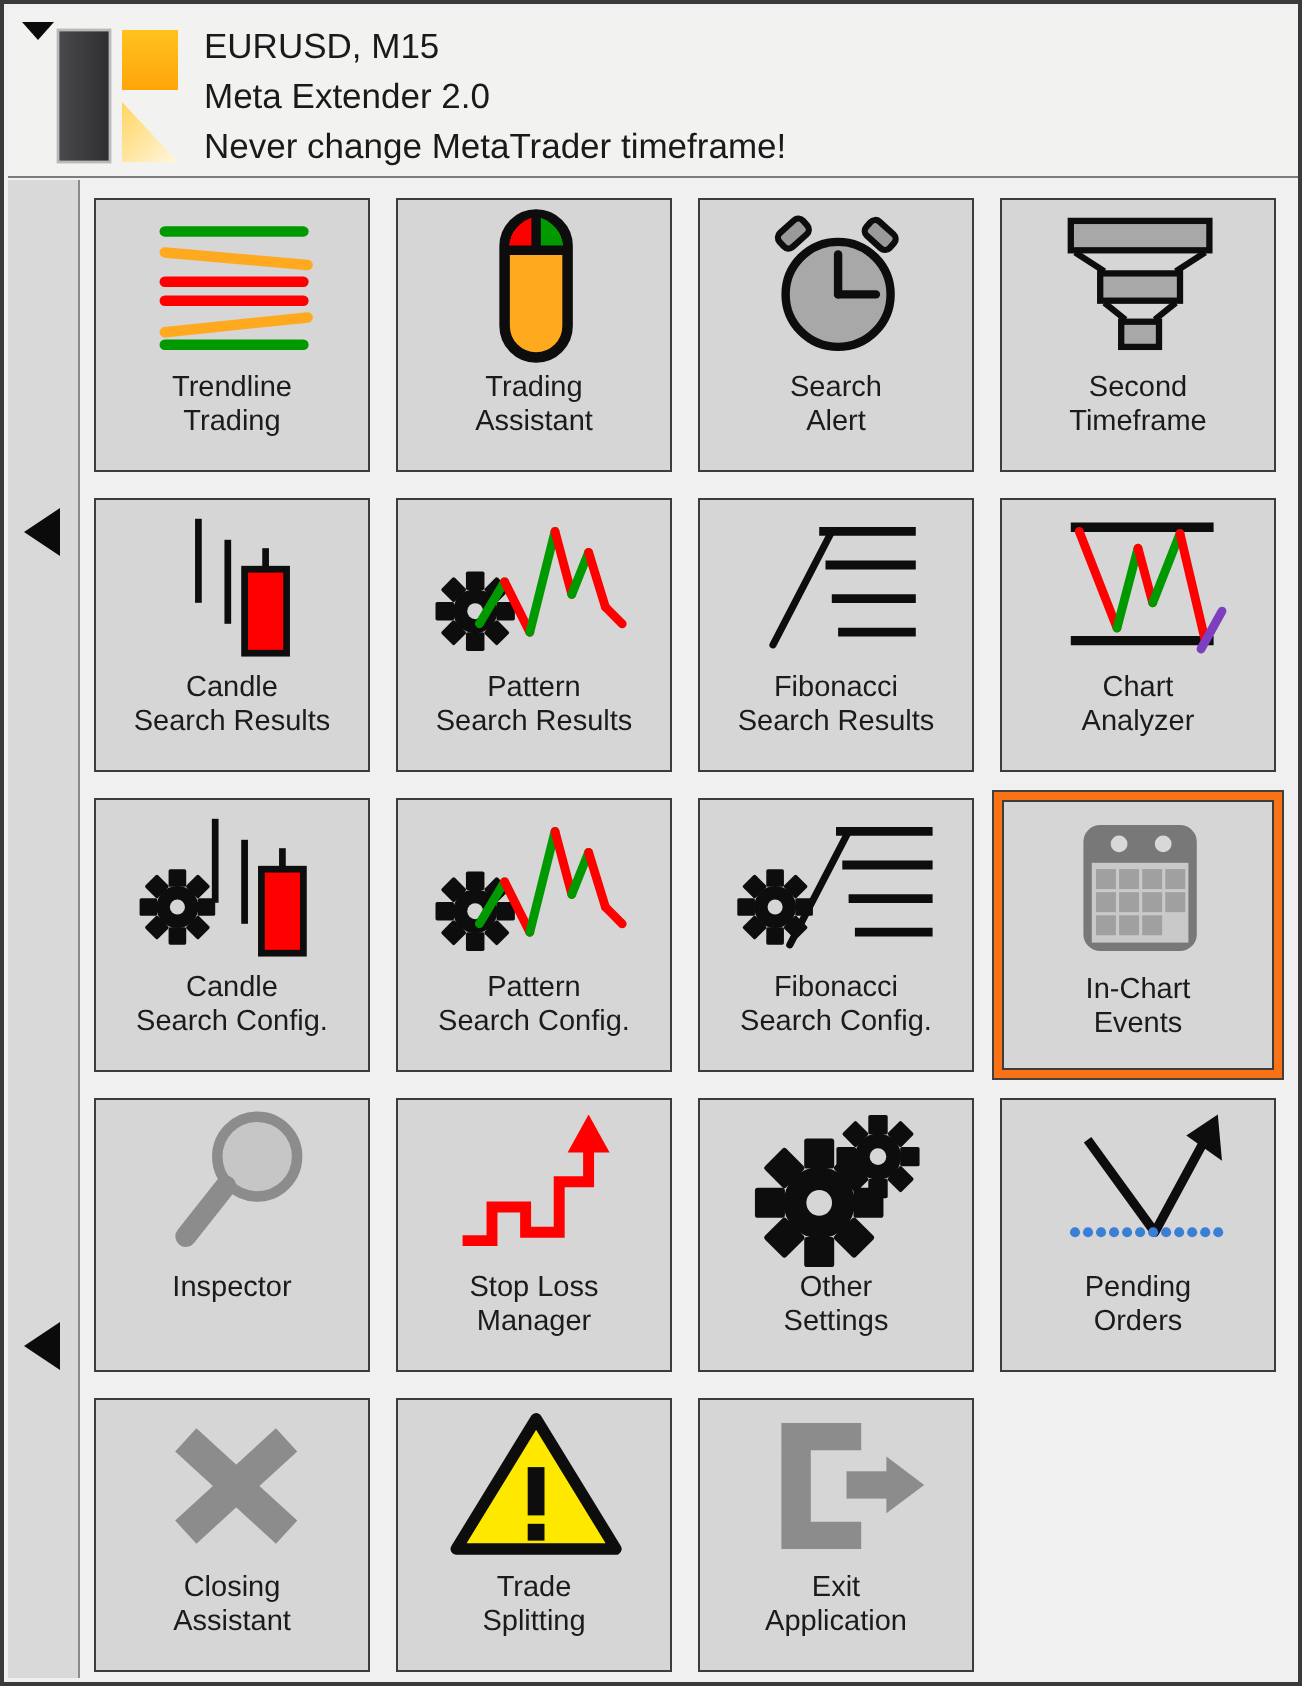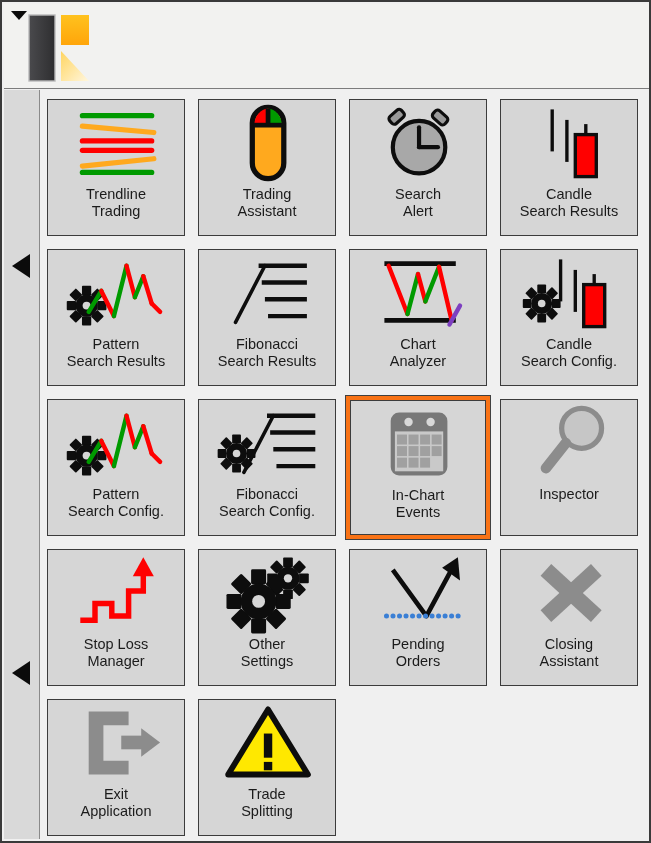--- a/index.html
+++ b/index.html
@@ -147,20 +147,25 @@
         <linearGradient id="gTri" x1="0" y1="0" x2="1" y2="1">
           <stop offset="0%" stop-color="#ffd560"></stop>
           <stop offset="100%" stop-color="#fff6dd"></stop>
         </linearGradient>
       </defs>
       <rect x="1" y="2" width="26" height="66" fill="url(#gDark)" stroke="#b9b9b9" stroke-width="1.4"></rect>
       <rect x="33" y="2" width="28" height="30" fill="url(#gOr)"></rect>
       <path d="M33 38 L61 68 L33 68 Z" fill="url(#gTri)"></path>
     </svg>
 
+    <div id="header-text">
+      <div class="hline">EURUSD, M15</div>
+      <div class="hline">Meta Extender 2.0</div>
+      <div class="hline">Never change MetaTrader timeframe!</div>
+    </div>
   </div>
 
   <div id="sidebar">
     <div id="side-arrow-1" class="side-arrow"></div>
     <div id="side-arrow-2" class="side-arrow"></div>
   </div>
 
   <div id="grid">
       <div class="tile-wrap">
         <div class="tile">
@@ -199,20 +204,35 @@
             <svg viewBox="0 0 100 80" width="118" height="84" preserveAspectRatio="xMidYMid meet">
               <rect x="22" y="11" width="15" height="9" rx="3" fill="#9a9a9a" stroke="#0d0d0d" stroke-width="3" transform="rotate(-42 29 15)"></rect>
               <rect x="64" y="11" width="15" height="9" rx="3" fill="#9a9a9a" stroke="#0d0d0d" stroke-width="3" transform="rotate(42 71 15)"></rect>
               <circle cx="51" cy="44" r="25" fill="#a8a8a8" stroke="#0d0d0d" stroke-width="4"></circle>
               <line x1="51" y1="44" x2="51" y2="25" stroke="#0d0d0d" stroke-width="4" stroke-linecap="round"></line>
               <line x1="51" y1="44" x2="69" y2="44" stroke="#0d0d0d" stroke-width="4" stroke-linecap="round"></line>
             </svg>
           </div>
           <div class="tile-label">Search
 Alert</div>
+        </div>
+      </div>
+      <div class="tile-wrap">
+        <div class="tile">
+          <div class="tile-icon">
+            <svg viewBox="0 0 100 80" width="118" height="84" preserveAspectRatio="xMidYMid meet">
+              <rect x="18" y="9" width="66" height="14" fill="#a8a8a8" stroke="#0d0d0d" stroke-width="3"></rect>
+              <path d="M20 24 L34 33 M82 24 L68 33" stroke="#0d0d0d" stroke-width="3"></path>
+              <rect x="32" y="34" width="38" height="13" fill="#a8a8a8" stroke="#0d0d0d" stroke-width="3"></rect>
+              <path d="M34 48 L44 56 M68 48 L58 56" stroke="#0d0d0d" stroke-width="3"></path>
+              <rect x="42" y="57" width="18" height="12" fill="#a8a8a8" stroke="#0d0d0d" stroke-width="3"></rect>
+            </svg>
+          </div>
+          <div class="tile-label">Second
+Timeframe</div>
         </div>
       </div>
       <div class="tile-wrap">
         <div class="tile">
           <div class="tile-icon">
             <svg viewBox="0 0 100 80" width="118" height="84" preserveAspectRatio="xMidYMid meet">
               <line x1="34" y1="8" x2="34" y2="48" stroke="#0d0d0d" stroke-width="3.2"></line>
               <line x1="48" y1="18" x2="48" y2="58" stroke="#0d0d0d" stroke-width="3.2"></line>
               <line x1="66" y1="22" x2="66" y2="34" stroke="#0d0d0d" stroke-width="3.2"></line>
               <rect x="56" y="32" width="20" height="40" fill="#ff0000" stroke="#0d0d0d" stroke-width="3.2"></rect>
@@ -469,37 +489,37 @@
             </svg>
           </div>
           <div class="tile-label">Closing
 Assistant</div>
         </div>
       </div>
       <div class="tile-wrap">
         <div class="tile">
           <div class="tile-icon">
             <svg viewBox="0 0 100 80" width="118" height="84" preserveAspectRatio="xMidYMid meet">
+              <path d="M51 8 L89 70 L13 70 Z" fill="#ffe800" stroke="#0d0d0d" stroke-width="5.5" stroke-linejoin="round"></path>
+              <rect x="47" y="31" width="8" height="23" fill="#0d0d0d"></rect>
+              <rect x="47" y="58" width="8" height="8" fill="#0d0d0d"></rect>
+            </svg>
+          </div>
+          <div class="tile-label">Trade
+Splitting</div>
+        </div>
+      </div>
+      <div class="tile-wrap">
+        <div class="tile">
+          <div class="tile-icon">
+            <svg viewBox="0 0 100 80" width="118" height="84" preserveAspectRatio="xMidYMid meet">
               <path d="M24 10 L62 10 L62 23 L38 23 L38 57 L62 57 L62 70 L24 70 Z" fill="#8c8c8c"></path>
               <rect x="55" y="33" width="24" height="13" fill="#8c8c8c"></rect>
               <path d="M74 26 L92 39.5 L74 53 Z" fill="#8c8c8c"></path>
             </svg>
           </div>
           <div class="tile-label">Exit
 Application</div>
         </div>
       </div>
-      <div class="tile-wrap">
-        <div class="tile">
-          <div class="tile-icon">
-            <svg viewBox="0 0 100 80" width="118" height="84" preserveAspectRatio="xMidYMid meet">
-              <path d="M51 8 L89 70 L13 70 Z" fill="#ffe800" stroke="#0d0d0d" stroke-width="5.5" stroke-linejoin="round"></path>
-              <rect x="47" y="31" width="8" height="23" fill="#0d0d0d"></rect>
-              <rect x="47" y="58" width="8" height="8" fill="#0d0d0d"></rect>
-            </svg>
-          </div>
-          <div class="tile-label">Trade
-Splitting</div>
-        </div>
-      </div>
     </div>
 
 </div>
 
 </body></html>

